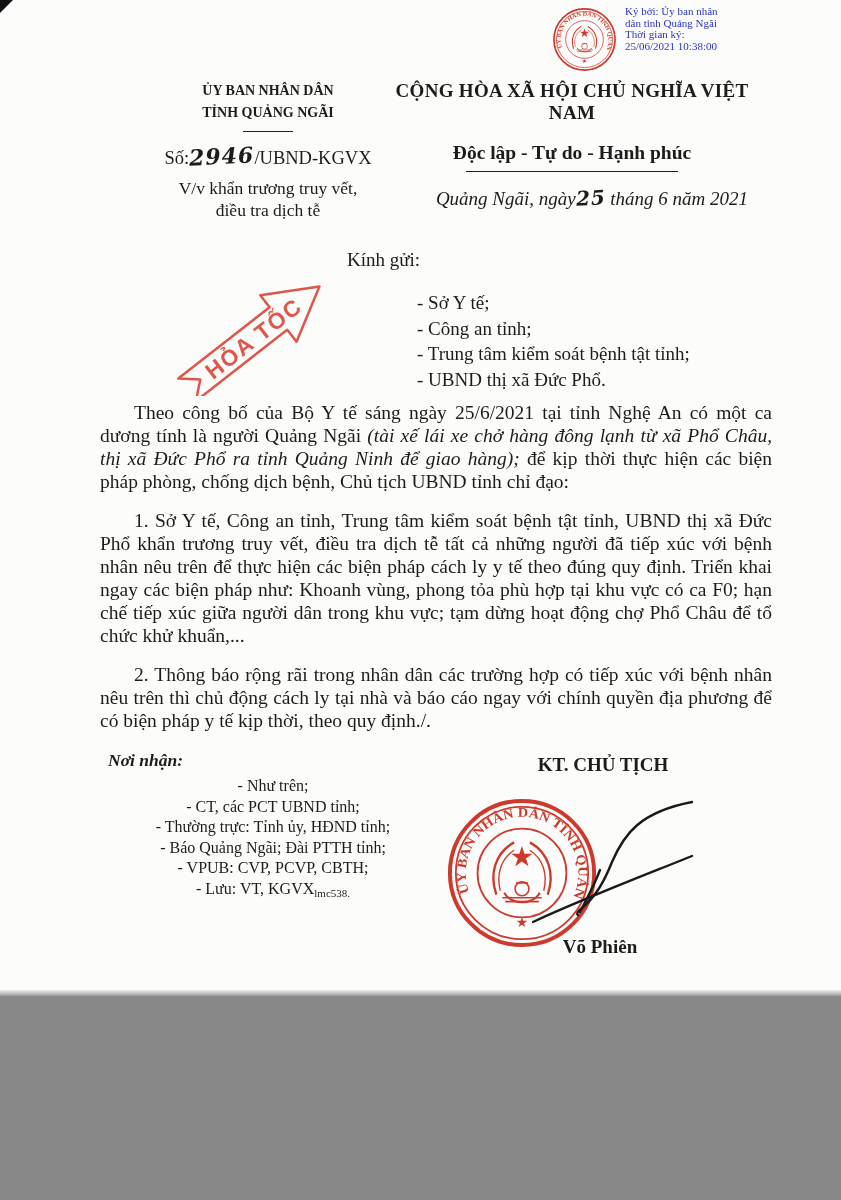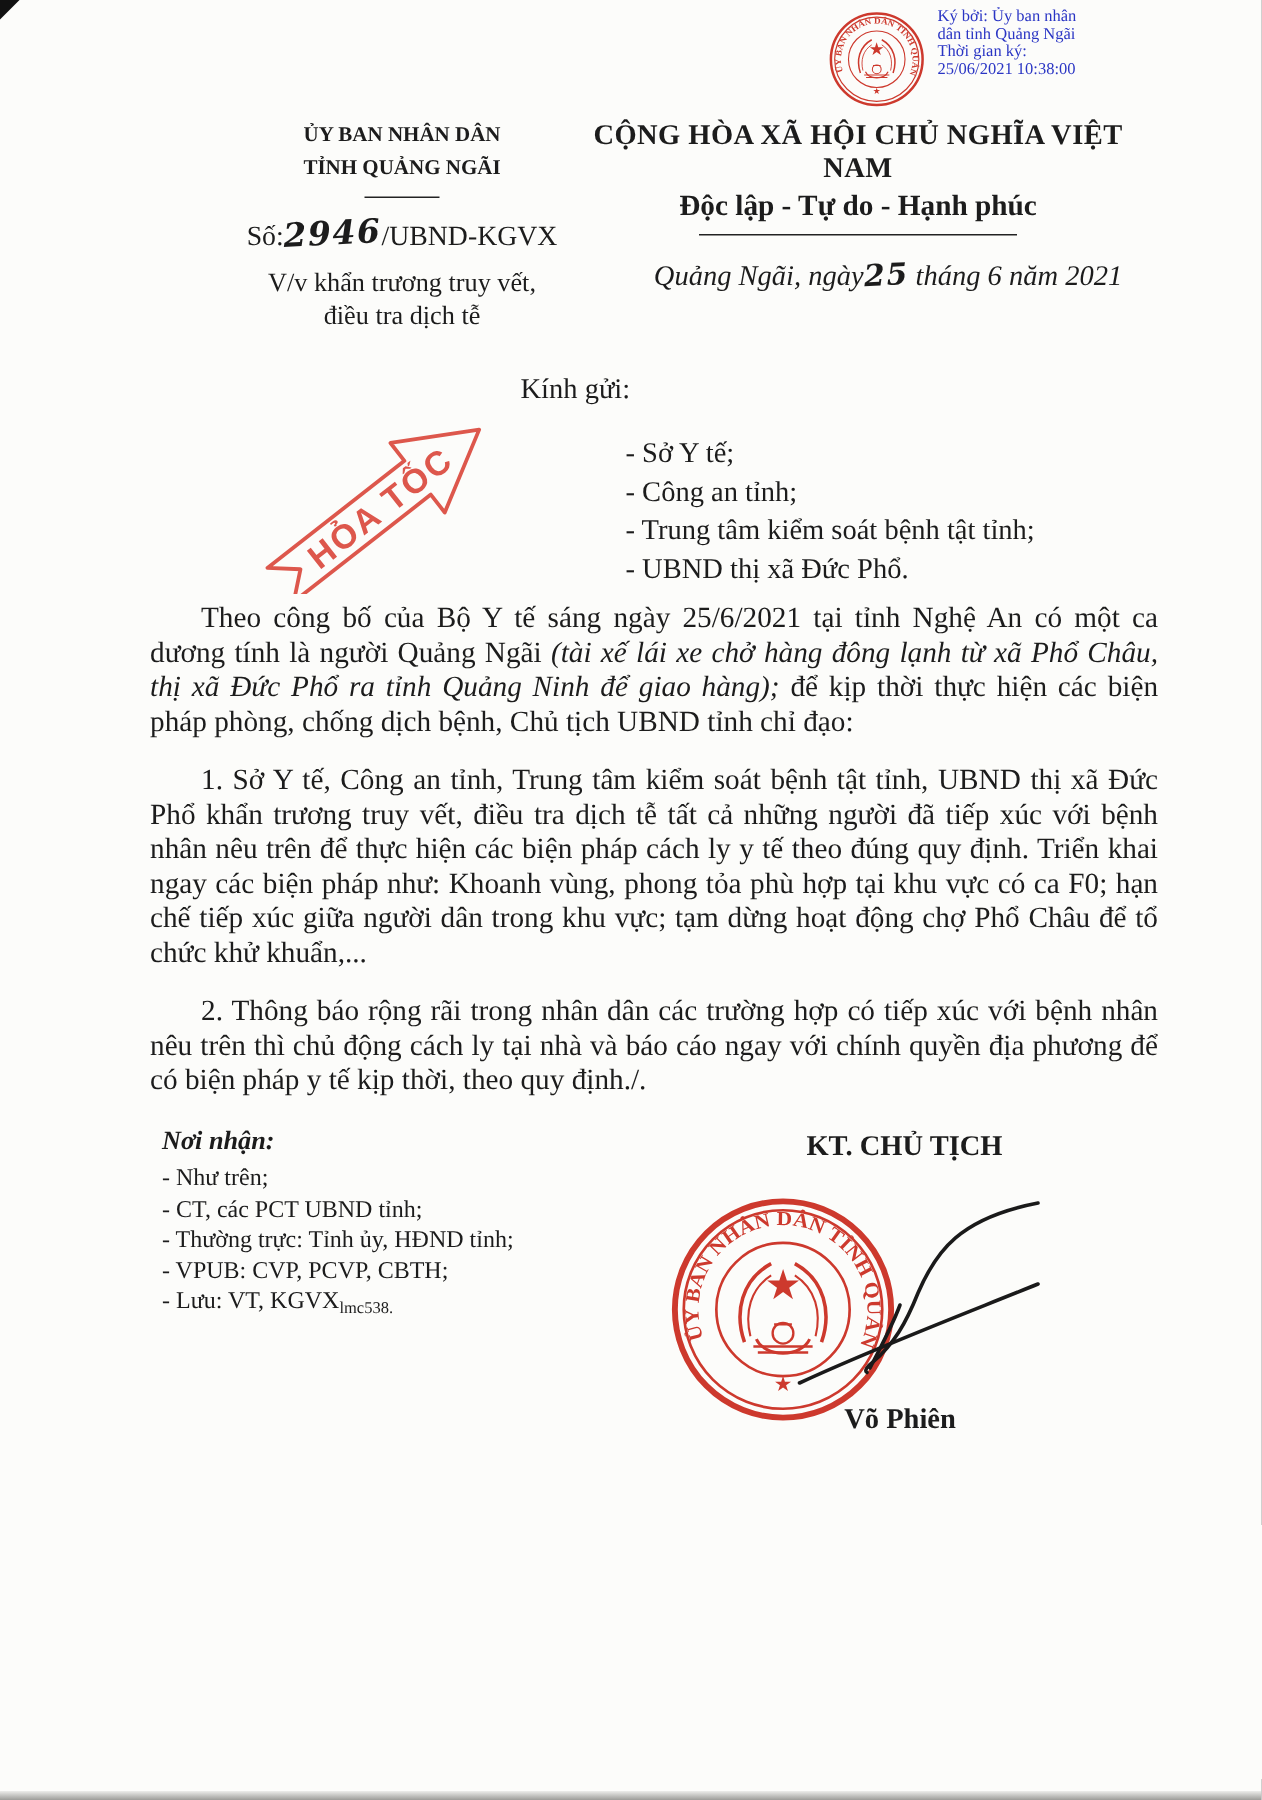--- a/index.html
+++ b/index.html
@@ -1,18 +1,18 @@
 <!DOCTYPE html>
 <html><head>
 <meta charset="utf-8">
 <style>
   * { margin:0; padding:0; box-sizing:border-box; }
   body { background:#888; font-family:"Liberation Serif", serif; }
   .page {
-    position:relative; width:841px; height:1200px; margin:0 auto;
+    position:relative; width:841px; height:996px; margin:0 auto;
     background:#fcfcfa; overflow:hidden; color:#1c1c1c;
   }
   
   .corner-artifact { position:absolute; left:0; top:0; width:0; height:0;
     border-top:13px solid #111; border-right:13px solid transparent; }
   .bottom-band { position:absolute; left:0; bottom:0; width:100%; height:6px;
     background:linear-gradient(to bottom, rgba(60,60,55,.08), rgba(40,40,35,.45)); }
 
   
   .emblem-top { position:absolute; left:551px; top:6px; width:67px; height:67px; }
@@ -26,41 +26,41 @@
   .rule-org { width:50px; }
   .so-line { margin-top:11px; font-size:18.5px; }
   .handwrite { font-family:"DejaVu Serif", serif; font-style:italic; font-weight:bold;
     display:inline-block; transform:rotate(-3deg); letter-spacing:1px; }
   .hw-num { font-size:22px; }
   .hw-day { font-size:20px; }
   .subject { margin-top:8px; font-size:17.5px; line-height:22px; }
 
   .national-block { position:absolute; left:372px; top:80px; width:400px; text-align:center; }
   .nat-line1 { font-weight:bold; font-size:19px; letter-spacing:.3px; }
-  .nat-line2 { font-weight:bold; font-size:19.5px; margin-top:3px; }
+  .nat-line2 { font-weight:bold; font-size:19.5px; margin-top:18px; }
   .rule-nat { width:212px; }
   .date-line { margin-top:14px; margin-left:40px; font-style:italic; font-size:19px; }
 
   
   .hoa-toc { position:absolute; left:156px; top:248px; width:190px; height:148px; }
 
   
   .kinh-gui { position:absolute; left:347px; top:248px; font-size:19px; }
   .kg-label { line-height:24px; }
   .kg-items { margin-left:70px; margin-top:18px; line-height:25.5px; }
 
   
   .body-text { position:absolute; left:100px; top:401px; width:672px;
     font-size:19.5px; line-height:23px; text-align:justify; }
   .body-text p { margin-bottom:16px; text-indent:34px; }
 
   
   .noi-nhan { position:absolute; left:108px; top:750px; width:330px; }
   .nn-label { font-weight:bold; font-style:italic; font-size:17.5px; }
-  .nn-items { margin-top:5px; font-size:16px; line-height:20.5px; }
+  .nn-items { margin-top:5px; font-size:16px; line-height:20.5px;text-align:center; }
   .nn-sub { font-size:11px; vertical-align:-3px; }
 
   .signer { position:absolute; left:503px; top:753px; width:200px; text-align:center; }
   .signer-title { font-weight:bold; font-size:19px; line-height:23px; }
 
   .seal-bottom { position:absolute; left:443px; top:794px; width:158px; height:158px; }
   .signature-svg { position:absolute; left:520px; top:794px; width:180px; height:142px; }
   .signer-name { position:absolute; left:515px; top:936px; width:170px; text-align:center;
     font-weight:bold; font-size:19px; }
 </style>
@@ -162,20 +162,21 @@
     <p>1. Sở Y tế, Công an tỉnh, Trung tâm kiểm soát bệnh tật tỉnh, UBND thị xã Đức Phổ khẩn trương truy vết, điều tra dịch tễ tất cả những người đã tiếp xúc với bệnh nhân nêu trên để thực hiện các biện pháp cách ly y tế theo đúng quy định. Triển khai ngay các biện pháp như: Khoanh vùng, phong tỏa phù hợp tại khu vực có ca F0; hạn chế tiếp xúc giữa người dân trong khu vực; tạm dừng hoạt động chợ Phổ Châu để tổ chức khử khuẩn,...</p>
     <p>2. Thông báo rộng rãi trong nhân dân các trường hợp có tiếp xúc với bệnh nhân nêu trên thì chủ động cách ly tại nhà và báo cáo ngay với chính quyền địa phương để có biện pháp y tế kịp thời, theo quy định./.</p>
   </div>
 
   <div class="noi-nhan">
     <div class="nn-label">Nơi nhận:</div>
     <div class="nn-items">
       <div>- Như trên;</div>
       <div>- CT, các PCT UBND tỉnh;</div>
       <div>- Thường trực: Tỉnh ủy, HĐND tỉnh;</div>
+      <div>- Báo Quảng Ngãi; Đài PTTH tỉnh;</div>
       <div>- VPUB: CVP, PCVP, CBTH;</div>
       <div><span>- Lưu: VT, KGVX</span><span class="nn-sub">lmc538.</span></div>
     </div>
   </div>
 
   <div class="signer">
     <div class="signer-title">KT. CHỦ TỊCH</div>
   </div>
 
   <svg class="seal-bottom" viewBox="0 0 160 160">

